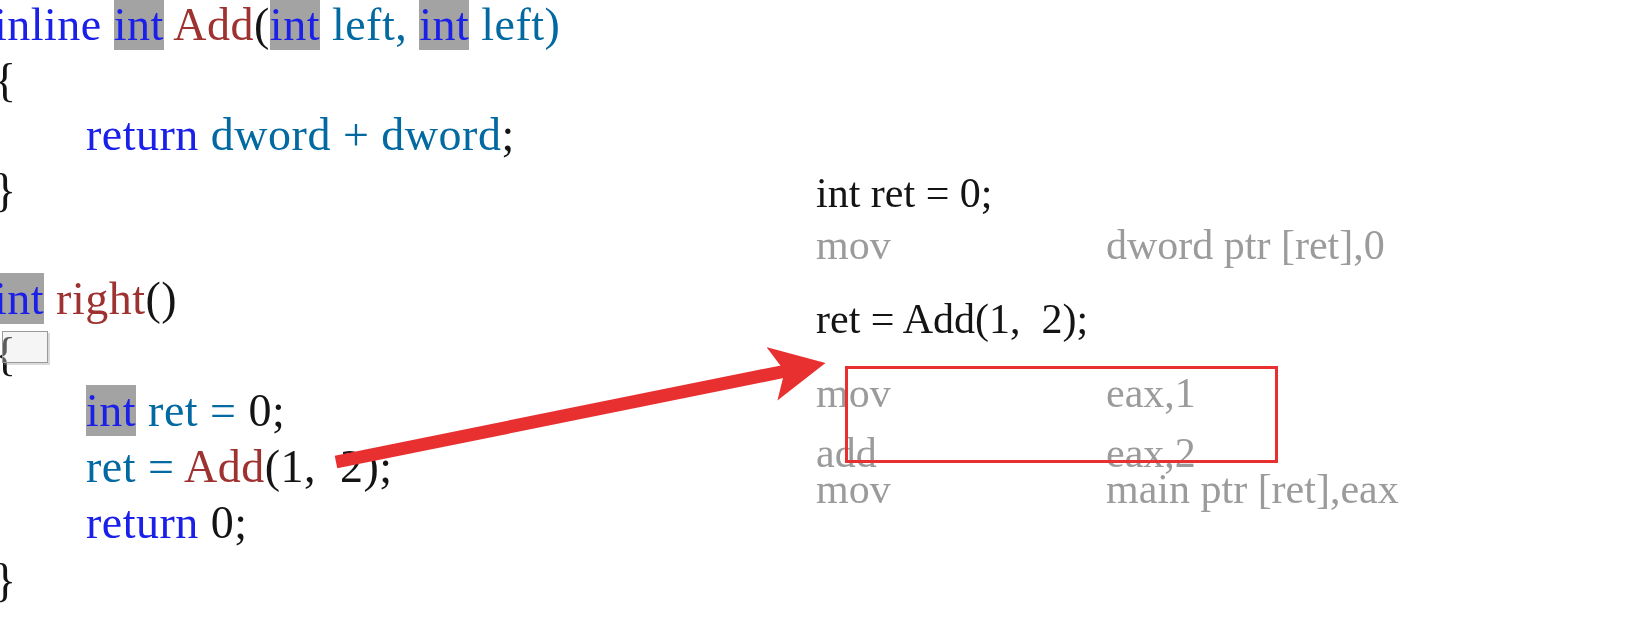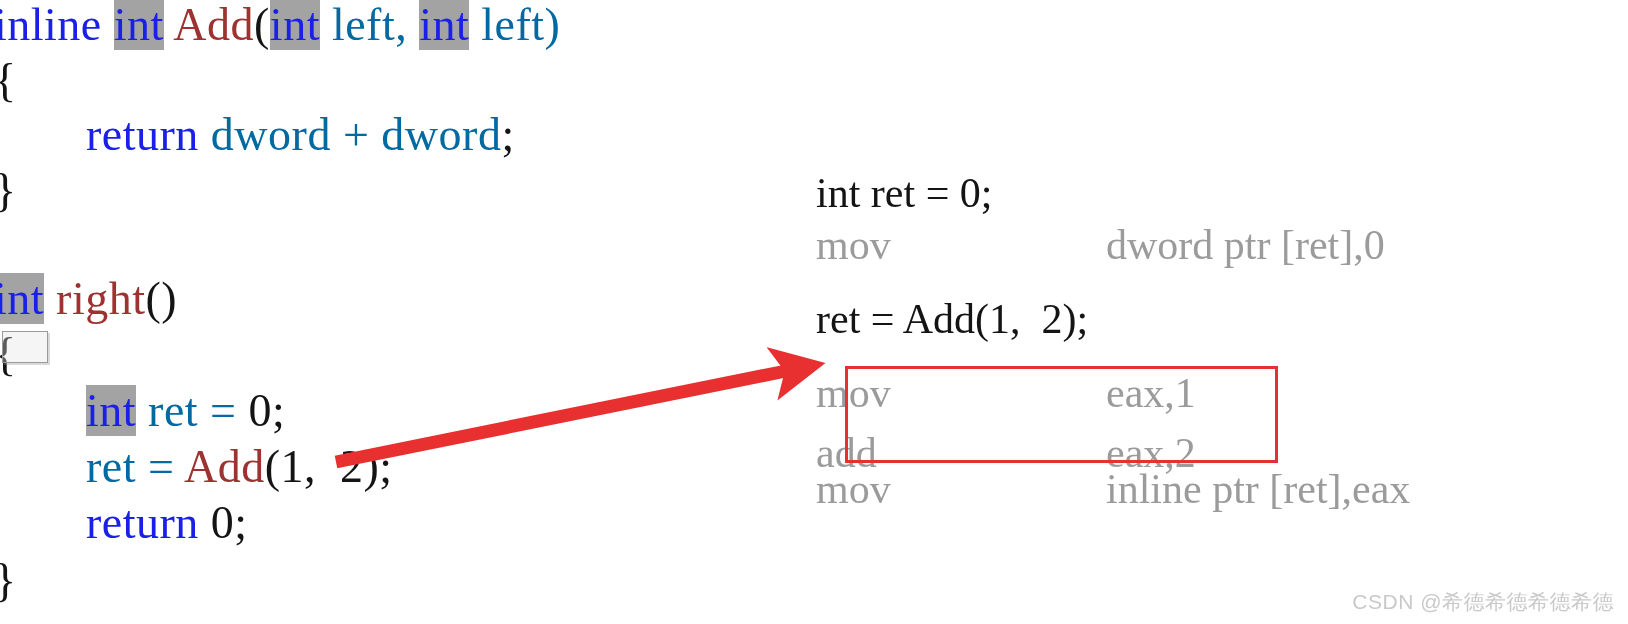--- a/index.html
+++ b/index.html
@@ -139,30 +139,29 @@
     <div id="text-cursor-artifact"></div>
   </div>
 
   <div id="disasm-panel">
     <div id="disasm-rows">
         <div class="asm-row asm-src" style="top: 172px;"><span>int ret = 0;</span></div>
         <div class="asm-row asm-ins" style="top: 224px;"><span class="mnemonic">mov</span><span class="operands">dword ptr [ret],0</span></div>
         <div class="asm-row asm-src" style="top: 298px;"><span>ret = Add(1,  2);</span></div>
         <div class="asm-row asm-ins" style="top: 372px;"><span class="mnemonic">mov</span><span class="operands">eax,1</span></div>
         <div class="asm-row asm-ins" style="top: 432px;"><span class="mnemonic">add</span><span class="operands">eax,2</span></div>
-        <div class="asm-row asm-ins" style="top: 468px;"><span class="mnemonic">mov</span><span class="operands">inline ptr [ret],eax</span></div>
+        <div class="asm-row asm-ins" style="top: 468px;"><span class="mnemonic">mov</span><span class="operands">main ptr [ret],eax</span></div>
       </div>
   </div>
 
   <div id="annotation-box"></div>
 
   <svg id="annotation-arrow" viewBox="0 0 540 160" xmlns="http://www.w3.org/2000/svg">
     <defs>
       <marker id="arrowhead" markerWidth="4.2" markerHeight="4.2" refX="1.1" refY="2.1" orient="auto">
         <path d="M0,0 L4.2,2.1 L0,4.2 L1.0,2.1 Z" fill="#e83030"></path>
       </marker>
     </defs>
     <line x1="36" y1="132" x2="486" y2="41" stroke="#e83030" stroke-width="13" stroke-linecap="butt" marker-end="url(#arrowhead)"></line>
   </svg>
 
-  <div id="watermark">CSDN @希德希德希德希德</div>
 
 </div>
 
 </body></html>

